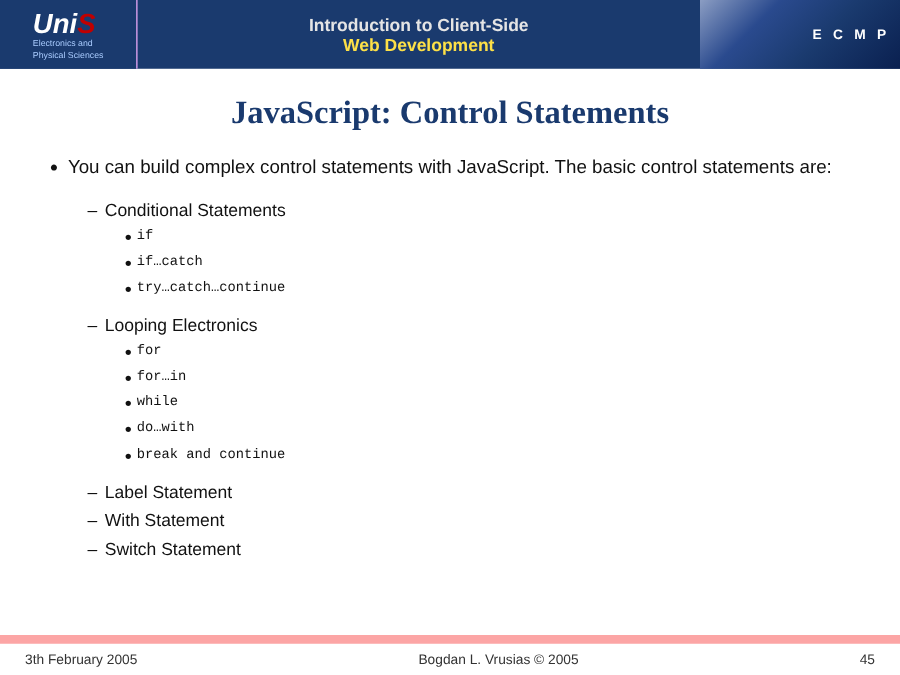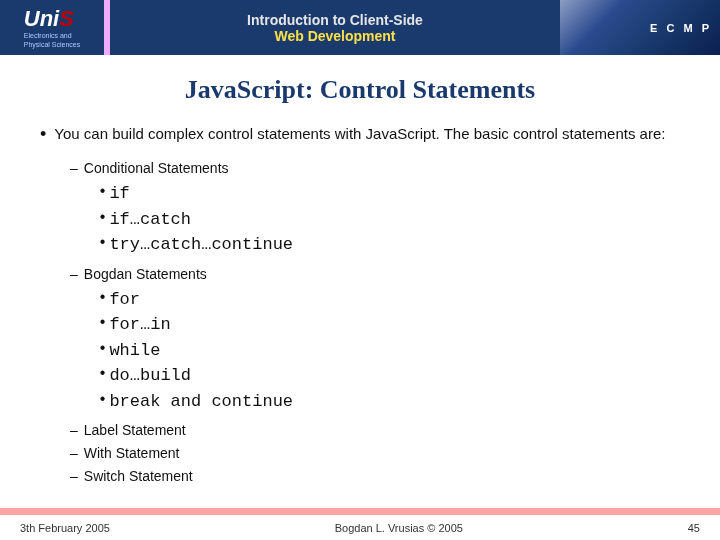--- a/index.html
+++ b/index.html
@@ -29,21 +29,21 @@
       height: 55px;
     }
 
     .logo-box {
       background: #1a3a6e;
       height: 55px;
       width: 110px;
       display: flex;
       align-items: center;
       justify-content: center;
-      border-right: 6px solid #f0abfc;
+      border-right: 1px solid #f0abfc;
     }
 
     .logo-uni {
       display: flex;
       flex-direction: column;
     }
 
     .logo-uni-top {
       display: flex;
       align-items: baseline;
@@ -176,21 +176,21 @@
     }
 
     .sub-sub-dot {
       flex-shrink: 0;
       font-size: 16px;
       line-height: 1.3;
     }
 
     .code-font {
       font-family: 'Courier New', Courier, monospace;
-      font-size: 17px;
+      font-size: 11px;
       text-align: center;
     }
 
     
     .footer {
       position: absolute;
       bottom: 0;
       left: 0;
       width: 720px;
       height: 32px;
@@ -274,37 +274,37 @@
             <span class="sub-sub-dot">•</span>
             <span class="code-font">try…catch…continue</span>
           </div>
         </div>
       </div>
     </div>
 
     <div class="sub-item">
       <span class="sub-item-dash">–</span>
       <div>
-        <span>Bogdan Statements</span>
+        <span>Looping Electronics</span>
         <div class="sub-sub-list">
           <div class="sub-sub-item">
             <span class="sub-sub-dot">•</span>
             <span class="code-font">for</span>
           </div>
           <div class="sub-sub-item">
             <span class="sub-sub-dot">•</span>
             <span class="code-font">for…in</span>
           </div>
           <div class="sub-sub-item">
             <span class="sub-sub-dot">•</span>
             <span class="code-font">while</span>
           </div>
           <div class="sub-sub-item">
             <span class="sub-sub-dot">•</span>
-            <span class="code-font">do…build</span>
+            <span class="code-font">do…with</span>
           </div>
           <div class="sub-sub-item">
             <span class="sub-sub-dot">•</span>
             <span class="code-font">break and continue</span>
           </div>
         </div>
       </div>
     </div>
 
     <div class="sub-item">

